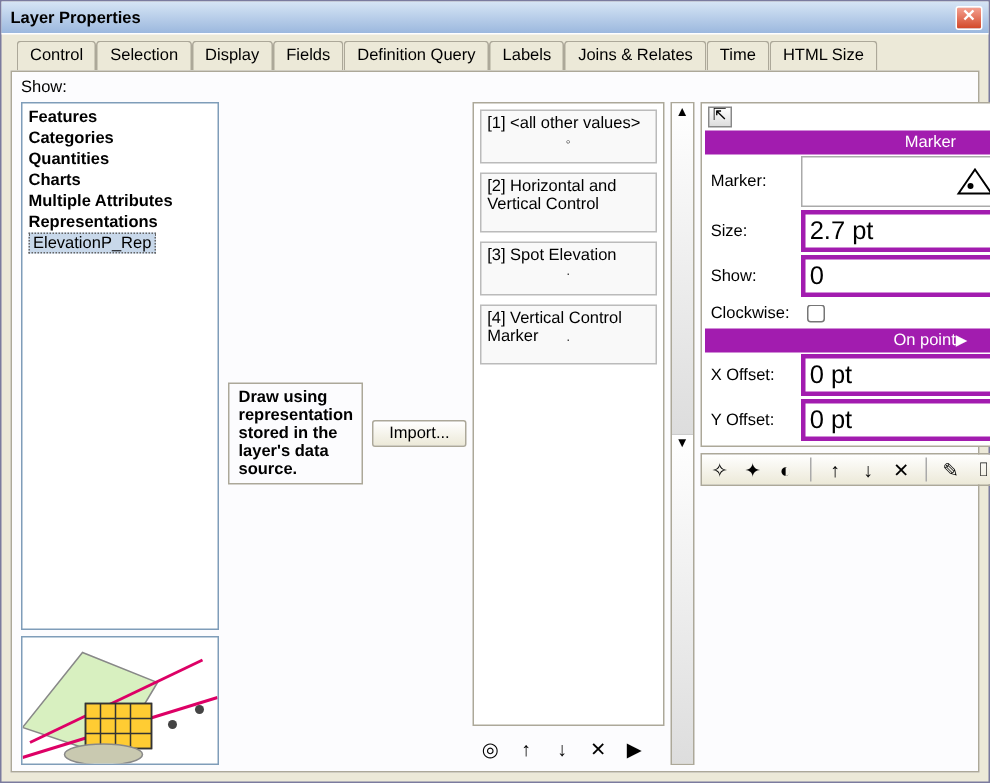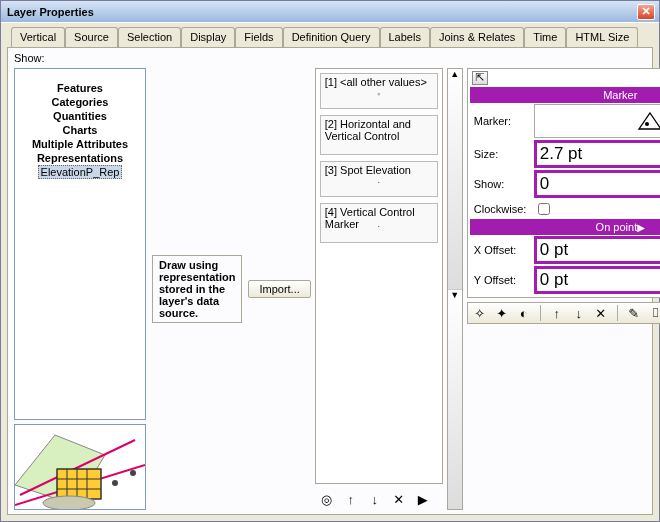--- a/index.html
+++ b/index.html
@@ -86,23 +86,22 @@
   .left-col {
     width: 132px;
     display:flex;
     flex-direction:column;
     gap:4px;
   }
   .tree {
     flex:1;
     border: 1px solid #7f9db9;
     background: #fff;
-    padding: 12px 4px;
+    padding: 2px 4px;
     overflow:auto;
-    text-align:center;
   }
   .tree .node { padding: 1px 0; cursor:pointer;}
   .tree .bold { font-weight: bold; }
   .tree .child { padding-left: 18px; color:#000;}
   .tree .child.selected {
     background:#c8d8ea;
     border:1px dotted #666;
     display:inline-block;
     padding:0 2px;
   }
@@ -281,22 +280,21 @@
 <body>
 
 <div class="window">
   <div class="titlebar">
     <span class="title">Layer Properties</span>
     <div class="close-btn">✕</div>
   </div>
 
   <div class="body">
     <div class="tabs">
-      <div class="tab">Vertical</div>
-      <div class="tab">Source</div>
+      <div class="tab">Control</div>
       <div class="tab">Selection</div>
       <div class="tab">Display</div>
       <div class="tab">Fields</div>
       <div class="tab">Definition Query</div>
       <div class="tab">Labels</div>
       <div class="tab">Joins &amp; Relates</div>
       <div class="tab">Time</div>
       <div class="tab">HTML Size</div>
     </div>
 

